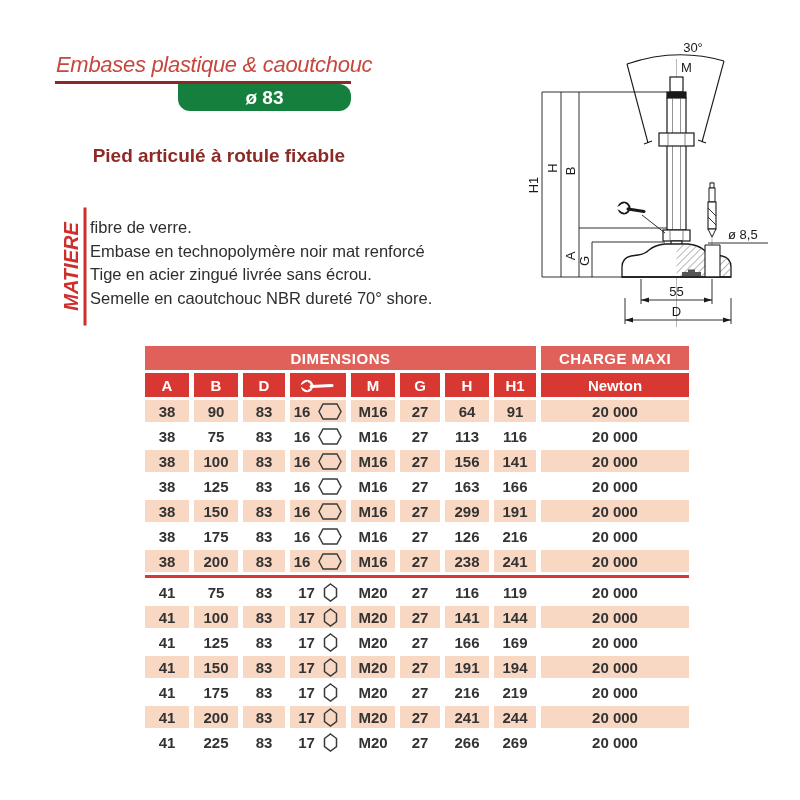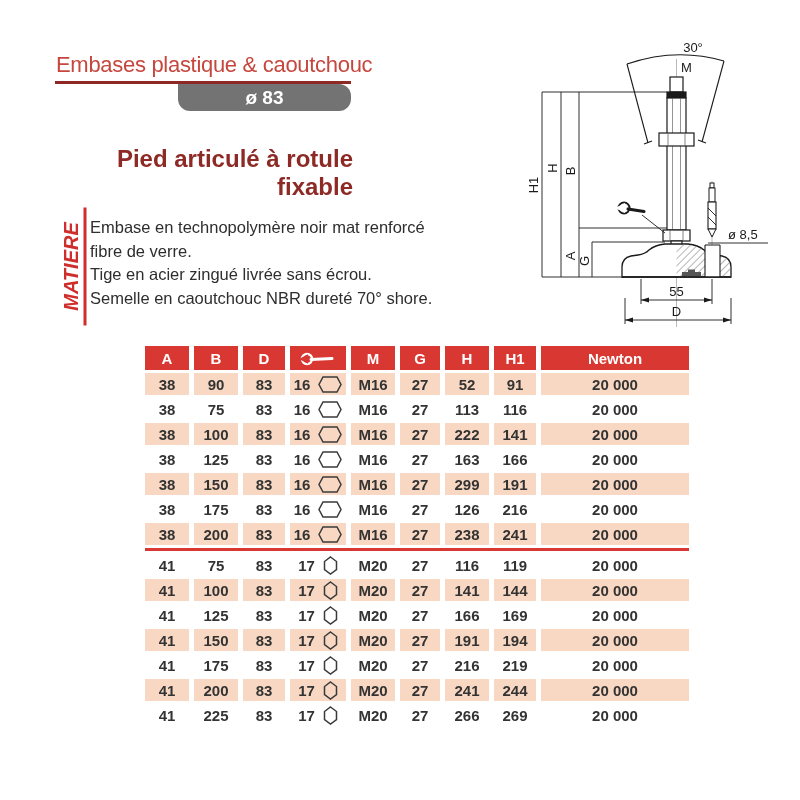--- a/index.html
+++ b/index.html
@@ -1,27 +1,27 @@
 <!DOCTYPE html>
 <html><head>
 <meta charset="utf-8">
 <style>
   * { margin:0; padding:0; box-sizing:border-box; }
   html,body { width:800px; height:800px; background:#fff; font-family:"Liberation Sans",sans-serif; }
   #page { position:relative; width:800px; height:800px; background:#fff; overflow:hidden; }
 
   
-  #title { position:absolute; left:56px; top:52px; font-size:22px; letter-spacing:-0.3px; color:#c6473e; }
+  #title { position:absolute; left:56px; top:52px; font-size:22px; letter-spacing:-0.3px; color:#c6473e;font-style:italic; }
   #title-underline { position:absolute; left:55px; top:81px; width:296px; height:3px; background:#8e2824; }
-  #dia-badge { position:absolute; left:178px; top:84px; width:173px; height:27px; background:#737373;
+  #dia-badge { position:absolute; left:178px; top:84px; width:173px; height:27px; background:#15803d;
                border-radius:0 12px 12px 12px; color:#fff; font-weight:bold; font-size:19px;
                display:flex; align-items:center; justify-content:center; }
   #subtitle1 { position:absolute; left:56px; top:122px; width:305px; font-size:19px; color:#8e2a26; white-space:nowrap; }
   #subtitle1 .accent { color:#cf4a42; font-weight:bold; }
-  #subtitle2 { position:absolute; left:48px; top:145px; width:305px; font-size:24px; font-weight:bold;
+  #subtitle2 { position:absolute; left:40px; top:145px; width:305px; font-size:19px; font-weight:bold;
                color:#8e2a26; text-align:right; }
 
   
   #matiere-label { position:absolute; left:14px; top:253px; width:118px; text-align:center;
                    transform:rotate(-90deg); transform-origin:center;
                    font-style:italic; font-weight:bold; font-size:20px; color:#cf2f2c;
                    border-bottom:3px solid #cf2f2c; padding-bottom:1px; }
   #matiere-text { position:absolute; left:90px; top:216px; width:420px; font-size:16.5px;
                   line-height:23.5px; color:#2e2e2e; }
 
@@ -46,22 +46,22 @@
 
 <div id="page">
 
   <div id="title">Embases plastique &amp; caoutchouc</div>
   <div id="title-underline"></div>
   <div id="dia-badge">ø 83</div>
   <div id="subtitle2">Pied articulé à rotule fixable</div>
 
   <div id="matiere-label">MATIERE</div>
   <div id="matiere-text">
+    <div>fibre de verre.</div>
     <div>Embase en technopolymère noir mat renforcé</div>
-    <div>fibre de verre.</div>
     <div>Tige en acier zingué livrée sans écrou.</div>
     <div>Semelle en caoutchouc NBR dureté 70° shore.</div>
   </div>
 
   <svg id="drawing" width="270" height="300" viewBox="0 0 270 300">
     <defs>
       <pattern id="hatch" width="5" height="5" patternUnits="userSpaceOnUse" patternTransform="rotate(45)">
         <line x1="0" y1="0" x2="0" y2="5" stroke="#777" stroke-width="1.1"></line>
       </pattern>
       <clipPath id="baseclip">
@@ -157,20 +157,24 @@
       <line x1="206" y1="263" x2="206" y2="289"></line>
       <line x1="100" y1="285" x2="206" y2="285"></line>
       <polygon points="100,285 108,282.5 108,287.5" fill="#1a1a1a" stroke="none"></polygon>
       <polygon points="206,285 198,282.5 198,287.5" fill="#1a1a1a" stroke="none"></polygon>
     </g>
     <text x="151.5" y="281" font-size="13" fill="#1a1a1a" text-anchor="middle">D</text>
   </svg>
 
   <table id="dim-table">
     <tbody>
+      <tr>
+        <td class="gh" colspan="8">DIMENSIONS</td>
+        <td class="gh">CHARGE MAXI</td>
+      </tr>
       <tr>
         <td class="ch cA">A</td>
         <td class="ch cB">B</td>
         <td class="ch cD">D</td>
         <td class="ch cK">
           <svg width="36" height="16" viewBox="0 0 36 16" style="vertical-align:middle">
             <circle cx="7" cy="8" r="5" fill="none" stroke="#fff" stroke-width="2.4"></circle>
             <polygon points="-1,8 8,3.2 8,12.8" fill="#d93731"></polygon>
             <line x1="11" y1="8.5" x2="32" y2="7.5" stroke="#fff" stroke-width="3" stroke-linecap="round"></line>
           </svg>
@@ -188,21 +192,21 @@
           <td class="key-cell">
             <span class="key-wrap">
               <span>16</span>
               <svg width="24" height="17" viewBox="0 0 24 17">
                 <polygon points="5,1 19,1 23,8.5 19,16 5,16 1,8.5" fill="none" stroke="#3a3a3a" stroke-width="1.5"></polygon>
               </svg>
             </span>
           </td>
           <td>M16</td>
           <td>27</td>
-          <td>52</td>
+          <td>64</td>
           <td>91</td>
           <td>20 000</td>
         </tr>
         <tr class="data white">
           <td>38</td>
           <td>75</td>
           <td>83</td>
           <td class="key-cell">
             <span class="key-wrap">
               <span>16</span>
@@ -224,21 +228,21 @@
           <td class="key-cell">
             <span class="key-wrap">
               <span>16</span>
               <svg width="24" height="17" viewBox="0 0 24 17">
                 <polygon points="5,1 19,1 23,8.5 19,16 5,16 1,8.5" fill="none" stroke="#3a3a3a" stroke-width="1.5"></polygon>
               </svg>
             </span>
           </td>
           <td>M16</td>
           <td>27</td>
-          <td>222</td>
+          <td>156</td>
           <td>141</td>
           <td>20 000</td>
         </tr>
         <tr class="data white">
           <td>38</td>
           <td>125</td>
           <td>83</td>
           <td class="key-cell">
             <span class="key-wrap">
               <span>16</span>

